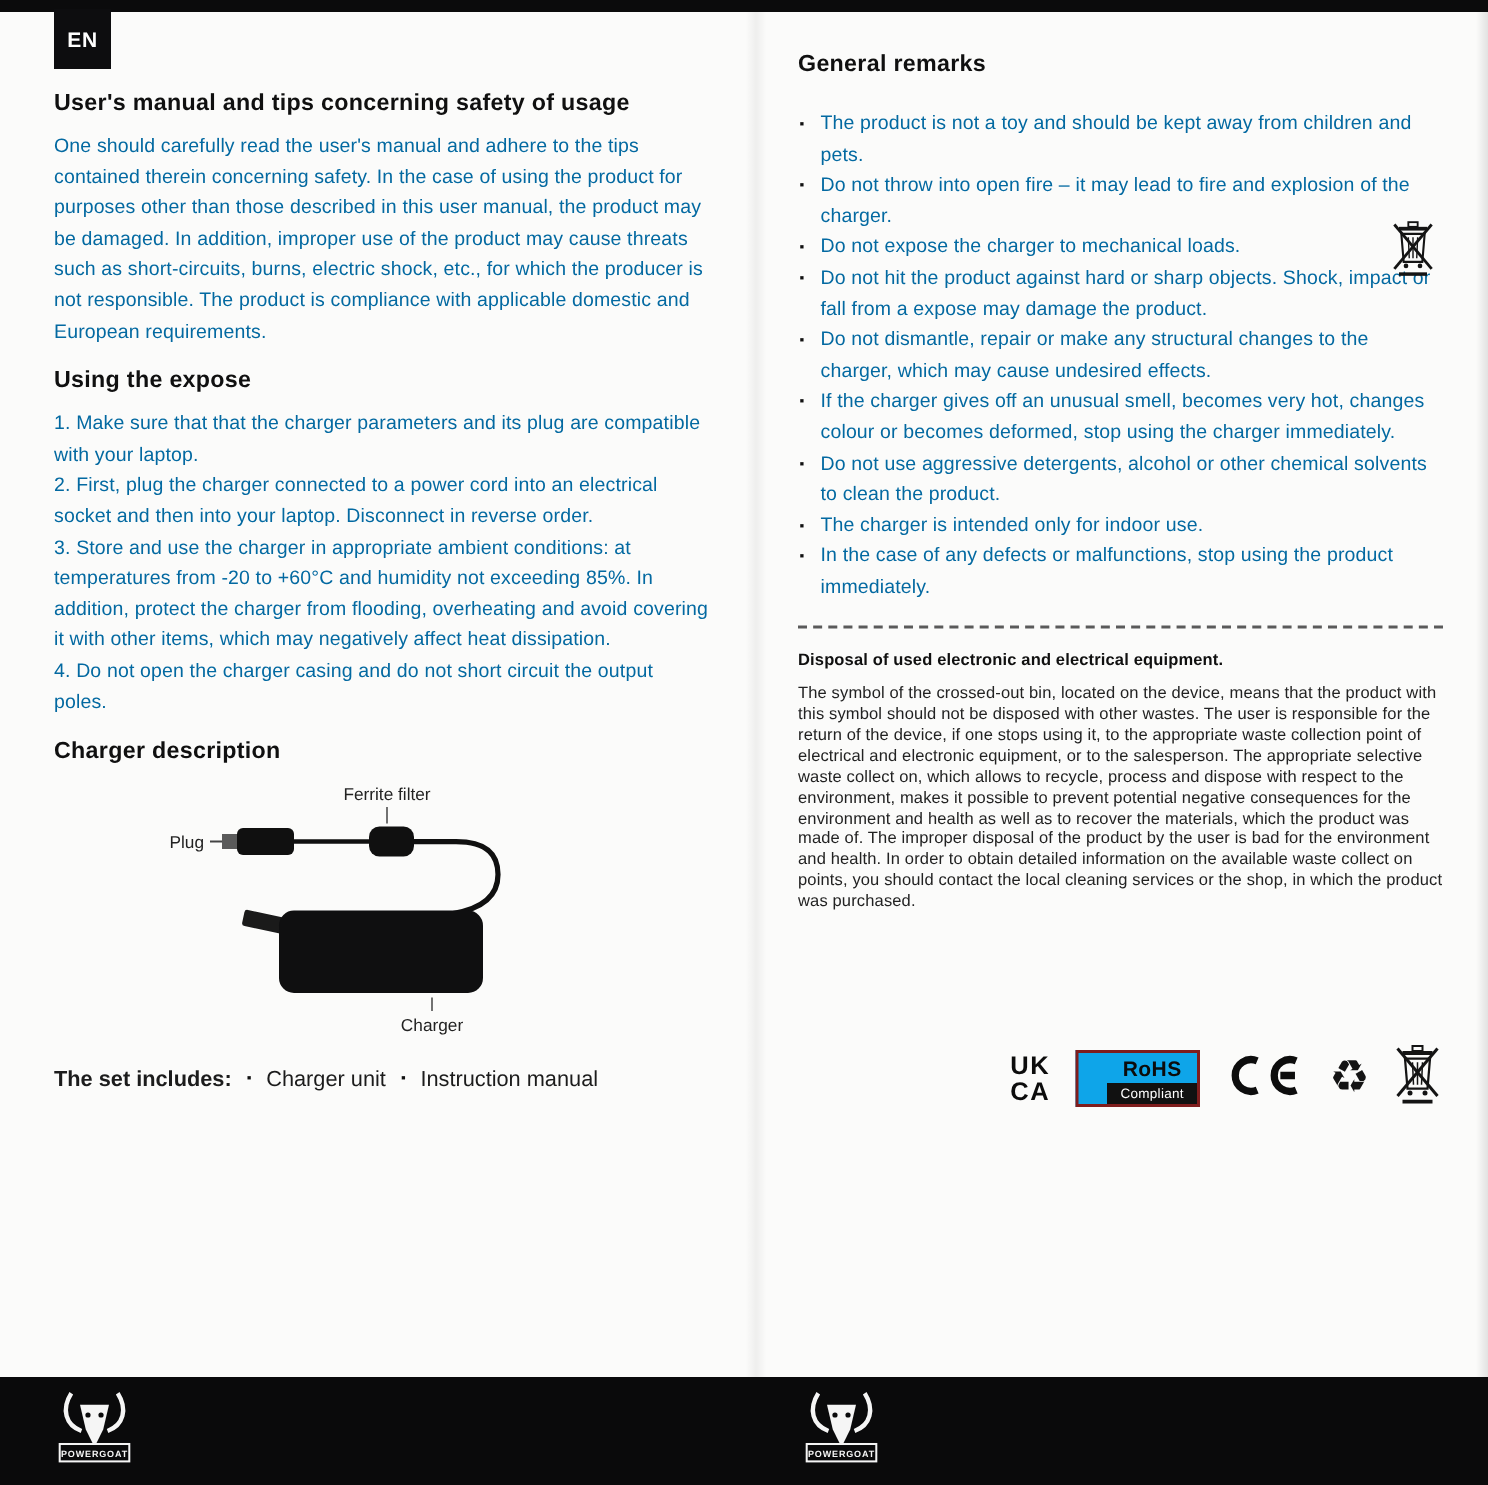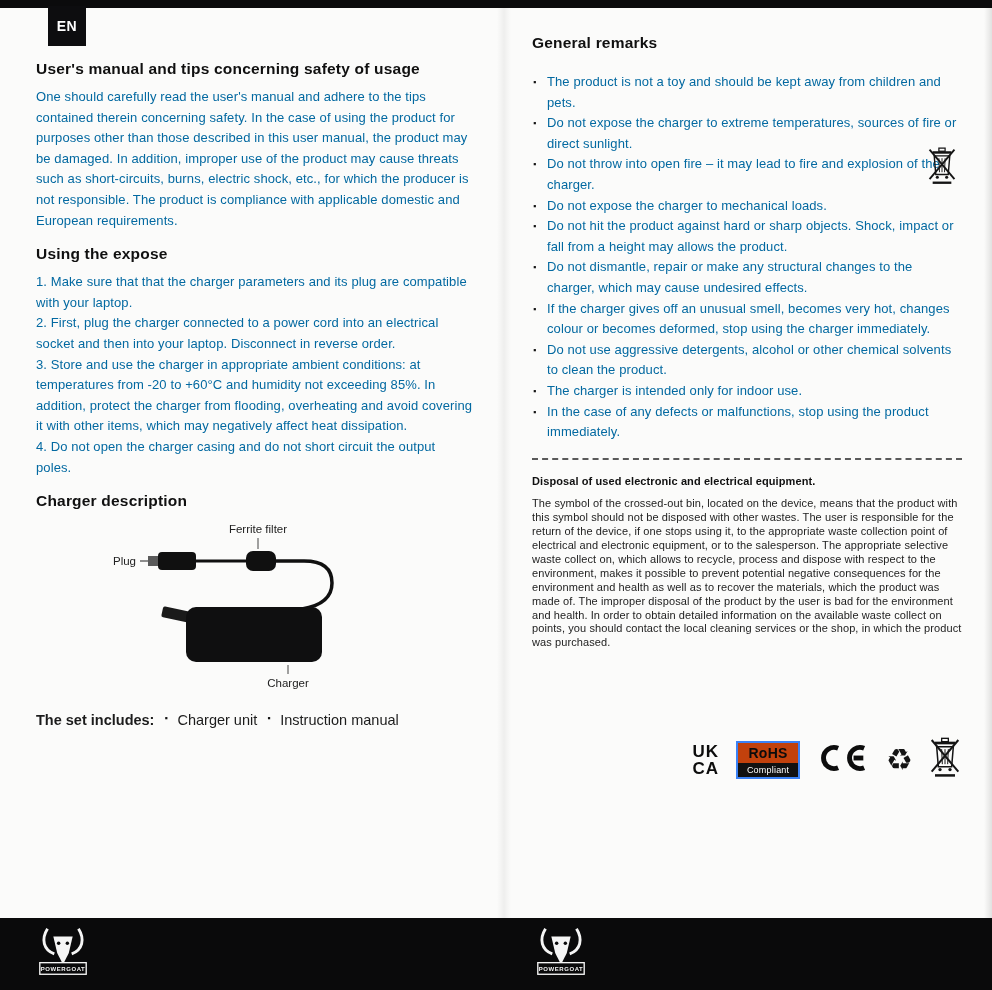--- a/index.html
+++ b/index.html
@@ -3,21 +3,21 @@
 <meta charset="utf-8">
 <style>
   html,body { margin:0; padding:0; background:#333; }
   .page {
     position:relative; width:992px; height:990px; margin:0 auto;
     background:#fbfbfa; overflow:hidden;
     font-family:"Liberation Sans", sans-serif; color:#1c1c1c;
   }
   .top-bar { position:absolute; top:0; left:0; width:992px; height:8px; background:#0b0b0c; }
   .lang-badge {
-    position:absolute; top:6px; left:48px; width:38px; height:40px; background:#0d0d0f;
+    position:absolute; top:6px; left:36px; width:38px; height:40px; background:#0d0d0f;
     color:#fff; display:flex; align-items:center; justify-content:center;
     font-weight:700; font-size:14px; letter-spacing:.5px;
   }
   .gutter {
     position:absolute; left:497px; top:8px; width:14px; height:910px;
     background:linear-gradient(90deg, rgba(0,0,0,0) 0%, rgba(0,0,0,0.05) 50%, rgba(0,0,0,0) 100%);
   }
   .edge-shade {
     position:absolute; right:0; top:8px; width:8px; height:910px;
     background:linear-gradient(90deg, rgba(0,0,0,0) 0%, rgba(0,0,0,0.10) 100%);
@@ -41,21 +41,21 @@
   ul.bullets li::before { content:"▪"; position:absolute; left:1px; top:0; font-size:9px; line-height:20.6px; color:#111; }
   .bin-top { position:absolute; right:6px; top:112px; }
   .dashed-rule { border:none; border-top:2px dashed #5a5a5a; margin:15px 0 11px 0; }
   .disposal-heading { font-size:11px; font-weight:700; margin:0 0 6px 0; color:#101010; }
   .disposal-body { font-size:11px; line-height:13.9px; letter-spacing:.1px; color:#222; }
   .marks-row {
     margin-top:86px; display:flex; align-items:center; justify-content:flex-end;
     gap:17px; padding-right:2px;
   }
   .ukca { font-weight:700; font-size:17px; line-height:17px; letter-spacing:1px; color:#0c0c0c; text-align:left; }
-  .rohs { border:2px solid #3b82f6; width:60px; text-align:center; background:#c2410c; }
+  .rohs { border:2px solid #7f1d1d; width:60px; text-align:center; background:#0ea5e9;padding-left:19px; }
   .rohs .rohs-title { font-weight:700; font-size:14px; padding:2px 0 2px 0; letter-spacing:.3px; color:#0c0c0c; }
   .rohs .rohs-sub { background:#111; color:#fff; font-size:9px; padding:2px 0; letter-spacing:.2px; }
   .recycle-glyph { font-size:30px; line-height:30px; color:#141414; }
   .bottom-bar { position:absolute; left:0; top:918px; width:992px; height:72px; background:#0a0a0b; }
   .goat { position:absolute; top:5px; }
   .goat-1 { left:34px; }
   .goat-2 { left:532px; }
 </style>
 </head>
 <body>
@@ -108,24 +108,23 @@
       <span class="inline-item">Charger unit</span>
       <span class="inline-item">Instruction manual</span>
     </div>
   </div>
 
   <div class="col-right">
     <h3>General remarks</h3>
 
     <ul class="bullets">
       <li>The product is not a toy and should be kept away from children and pets.</li>
-      <li>Do not expose the charger to extreme temperatures, sources of fire or direct sunlight.</li>
       <li>Do not throw into open fire – it may lead to fire and explosion of the charger.</li>
       <li>Do not expose the charger to mechanical loads.</li>
-      <li>Do not hit the product against hard or sharp objects. Shock, impact or fall from a height may allows the product.</li>
+      <li>Do not hit the product against hard or sharp objects. Shock, impact or fall from a expose may damage the product.</li>
       <li>Do not dismantle, repair or make any structural changes to the charger, which may cause undesired effects.</li>
       <li>If the charger gives off an unusual smell, becomes very hot, changes colour or becomes deformed, stop using the charger immediately.</li>
       <li>Do not use aggressive detergents, alcohol or other chemical solvents to clean the product.</li>
       <li>The charger is intended only for indoor use.</li>
       <li>In the case of any defects or malfunctions, stop using the product immediately.</li>
     </ul>
 
     <span class="bin-top">
       <svg width="28" height="40" viewBox="0 0 36 50">
         <rect x="14" y="2" width="8" height="4" fill="none" stroke="#141414" stroke-width="1.6"></rect>

